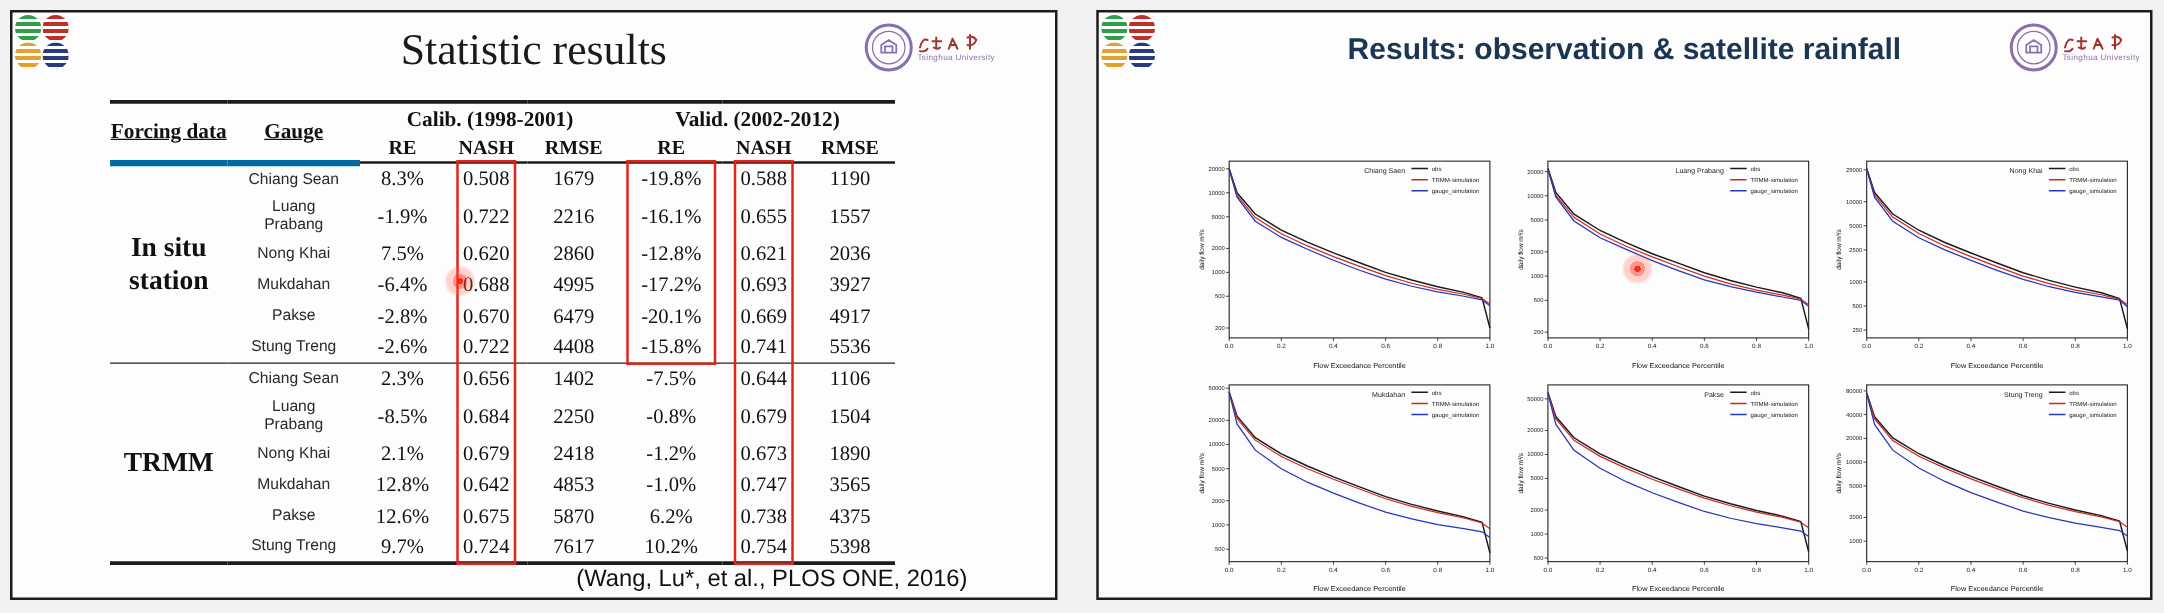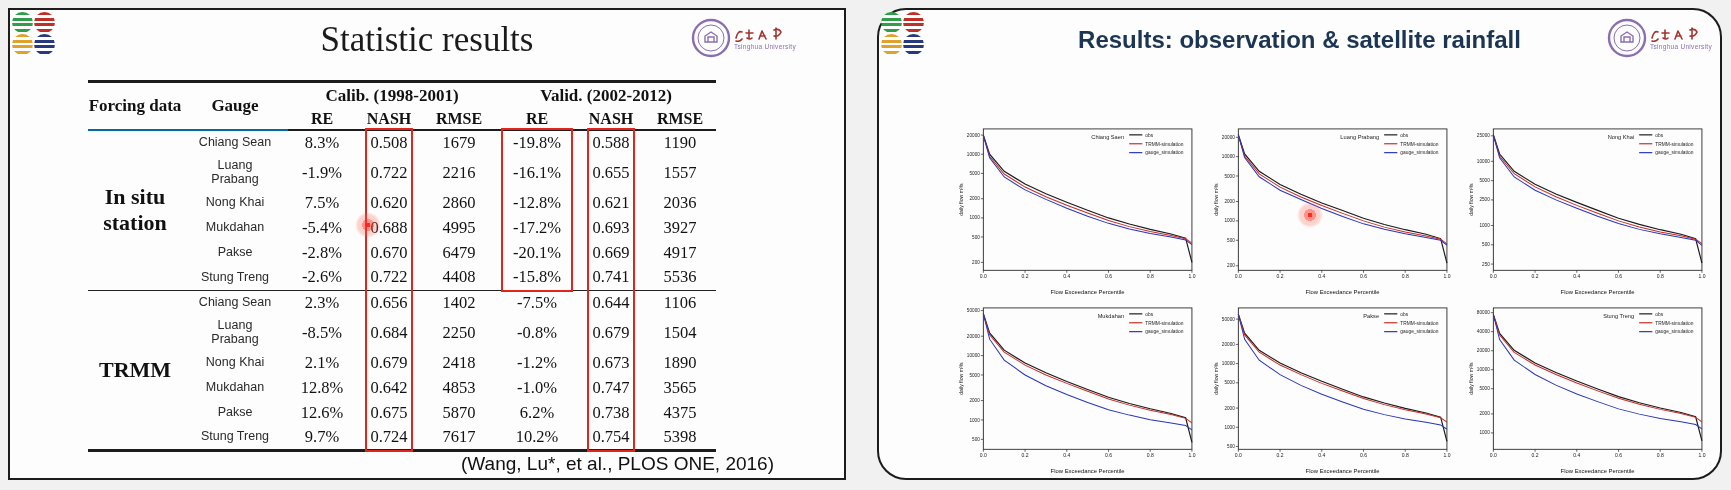--- a/index.html
+++ b/index.html
@@ -1,20 +1,20 @@
 <!DOCTYPE html>
 <html><head>
 <meta charset="utf-8">
 <style>
   html,body{margin:0;padding:0;}
   body{width:1731px;height:490px;background:#f1f1f1;font-family:"Liberation Sans","DejaVu Sans",sans-serif;overflow:hidden;}
   .page{position:relative;width:1731px;height:490px;}
   .slide{position:absolute;top:8px;height:472px;background:#fdfdfd;border:2px solid #1c1c1c;box-sizing:border-box;}
   .slide-left{left:8px;width:838px;}
-  .slide-right{left:877px;width:845px;border-radius:29px;}
+  .slide-right{left:877px;width:845px;}
 
   
   .quad-logo{position:absolute;left:2px;top:2px;width:45px;height:45px;display:grid;grid-template-columns:21px 21px;grid-template-rows:21px 21px;gap:1px;}
   .q{width:21px;height:21px;border-radius:50%;background-image:repeating-linear-gradient(180deg,rgba(255,255,255,0) 0 3.2px,#fff 3.2px 5.6px);}
   .q.tl{background-color:#2f9e49;}
   .q.tr{background-color:#bf2f28;}
   .q.bl{background-color:#e0a22c;}
   .q.br{background-color:#27397f;}
 
   
@@ -26,21 +26,21 @@
 
   
   .title-serif{position:absolute;top:10px;left:0;width:100%;margin:0;text-align:center;
     font-family:"Liberation Serif","DejaVu Serif",serif;font-weight:400;font-size:35px;color:#1b1b1b;}
   .table-wrap{position:absolute;left:78px;top:70px;width:632px;}
   table.results{border-collapse:collapse;width:628px;table-layout:fixed;border-top:3px solid #1c1c1c;border-bottom:3px solid #1c1c1c;}
   table.results th,table.results td{text-align:center;vertical-align:middle;padding:0;}
   thead th{font-family:"Liberation Serif","DejaVu Serif",serif;font-weight:bold;font-size:17px;color:#111;}
   thead tr.main th{height:25px;}
   thead tr.sub th{height:21px;border-bottom:2px solid #1c1c1c;font-size:16px;}
-  thead th[rowspan]{border-bottom:2px solid #0369a1;line-height:1.1;}
+  thead th[rowspan]{border-bottom:5px solid #0369a1;line-height:1.1;text-decoration:underline;}
   tbody tr{height:25px;}
   tbody tr.tall{height:35px;}
   tbody tr.section-start td{border-top:1.5px solid #222;}
   td.num{font-family:"Liberation Serif","DejaVu Serif",serif;font-size:16.5px;color:#111;}
   td.gauge{font-size:12.5px;color:#2a2a2a;line-height:1.05;white-space:pre-line;}
   td.group-label{font-family:"Liberation Serif","DejaVu Serif",serif;font-weight:bold;font-size:22px;color:#111;}
   .red-box{position:absolute;border:2px solid #e3241b;pointer-events:none;}
   .citation{position:absolute;right:70px;bottom:3px;font-size:19px;color:#111;}
 
   
@@ -144,21 +144,21 @@
               <td class="gauge">Nong Khai</td>
               <td class="num">7.5%</td>
               <td class="num">0.620</td>
               <td class="num">2860</td>
               <td class="num">-12.8%</td>
               <td class="num">0.621</td>
               <td class="num">2036</td>
             </tr>
             <tr>
               <td class="gauge">Mukdahan</td>
-              <td class="num">-5.4%</td>
+              <td class="num">-6.4%</td>
               <td class="num">0.688</td>
               <td class="num">4995</td>
               <td class="num">-17.2%</td>
               <td class="num">0.693</td>
               <td class="num">3927</td>
             </tr>
             <tr>
               <td class="gauge">Pakse</td>
               <td class="num">-2.8%</td>
               <td class="num">0.670</td>

